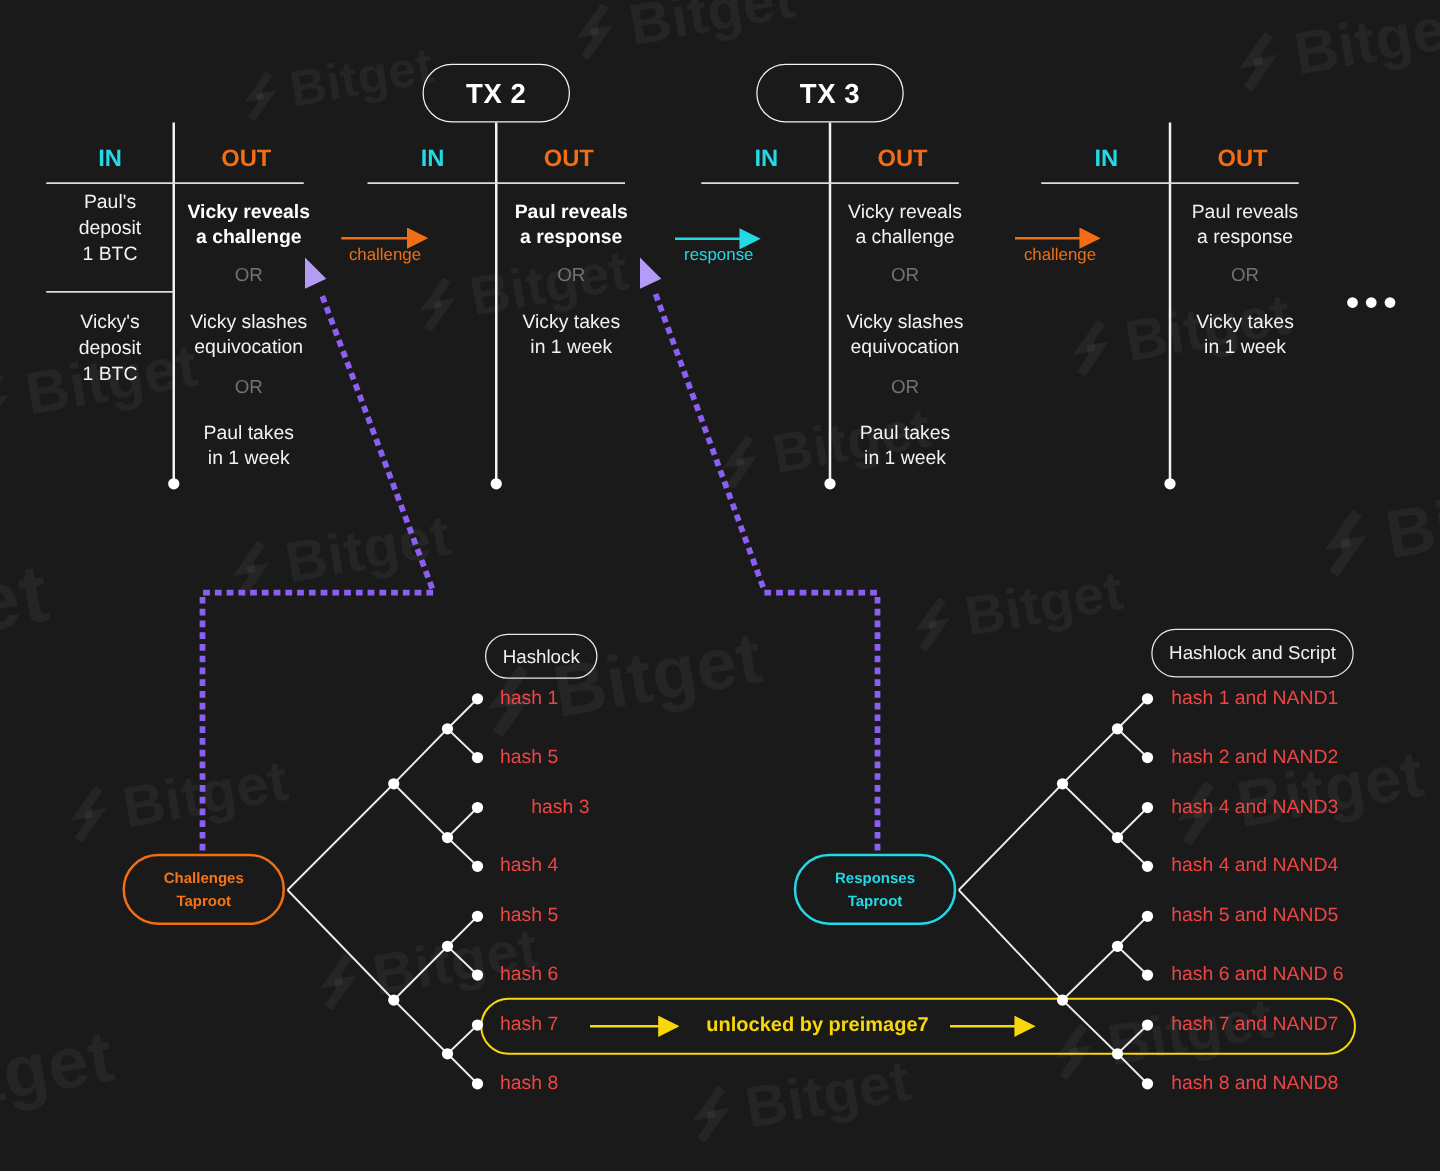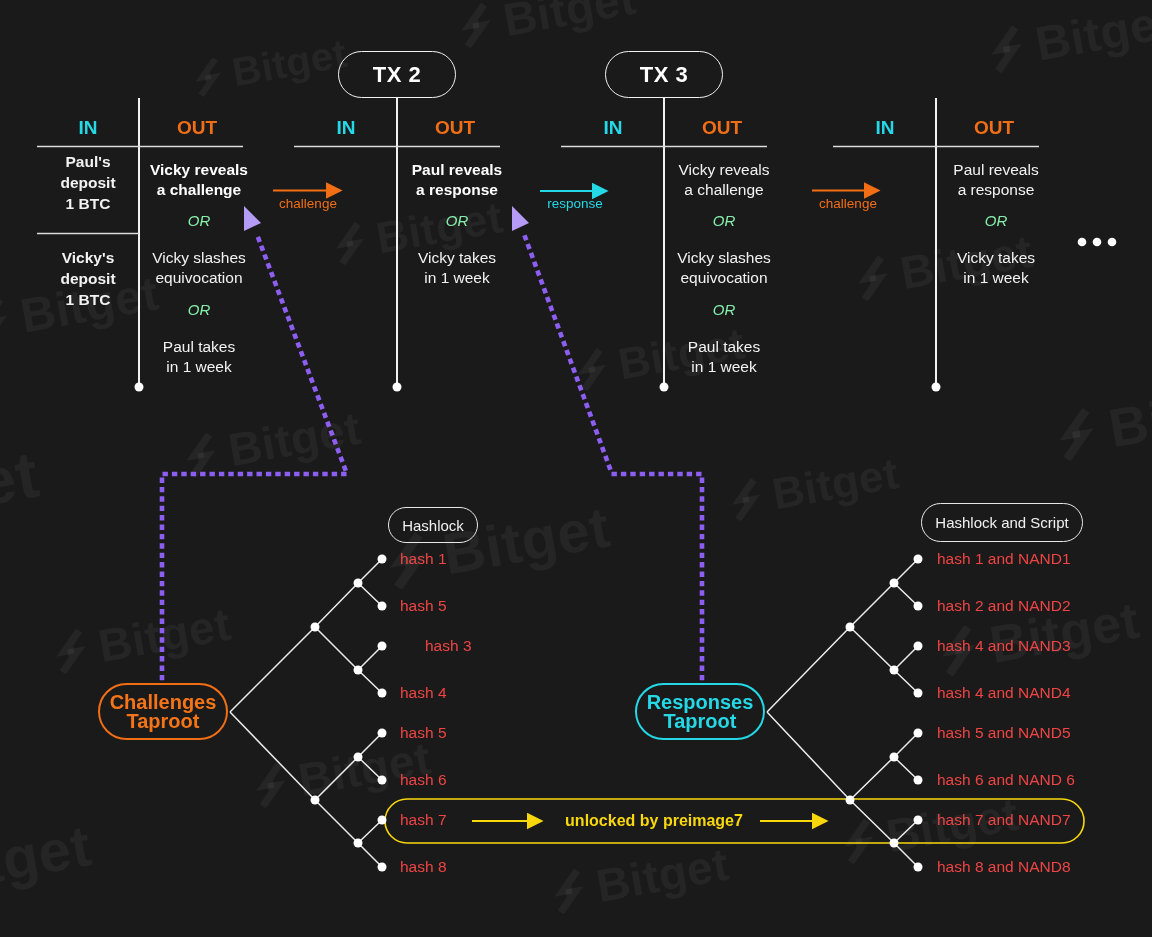--- a/index.html
+++ b/index.html
@@ -17,32 +17,32 @@
   .pdash{stroke:#8d5ef2;stroke-width:4.6;stroke-dasharray:0.8 8.6;stroke-linecap:square;fill:none;}
   .phead{fill:#b49bf5;}
   .tx-pill{position:absolute;top:51px;width:118px;height:47px;border:1.5px solid #f2f2f2;
            border-radius:26px;display:flex;align-items:center;justify-content:center;
            font-size:22px;font-weight:bold;color:#ffffff;letter-spacing:.5px;box-sizing:border-box;}
   .hdr{position:absolute;top:117px;transform:translateX(-50%);font-size:19px;font-weight:bold;}
   .hdr-in{color:#24d8e6;}
   .hdr-out{color:#f26e15;}
   .cell{position:absolute;transform:translateX(-50%);text-align:center;font-size:15.5px;
         line-height:20px;white-space:nowrap;color:#f2f2f2;}
-  .cell-in{line-height:21px;font-weight:bold;}
+  .cell-in{line-height:21px;}
   .emph{font-weight:bold;color:#ffffff;}
-  .or{position:absolute;transform:translateX(-50%);font-style:italic;font-size:15px;color:#86efac;}
+  .or{position:absolute;transform:translateX(-50%);font-size:15px;color:#737373;}
   .flow-label{position:absolute;transform:translateX(-50%);font-size:13.5px;text-align:right;}
   .lbl-orange{color:#f26e15;}
   .lbl-cyan{color:#24d8e6;}
   .leaf{position:absolute;height:20px;line-height:20px;font-size:15.5px;color:#ef4444;white-space:nowrap;}
   .node-pill{position:absolute;border:1.5px solid #e8e8e8;border-radius:20px;display:flex;
              align-items:center;justify-content:center;font-size:15px;color:#f0f0f0;box-sizing:border-box;}
   .taproot{position:absolute;top:683px;width:130px;height:57px;border-radius:29px;
            display:flex;flex-direction:column;align-items:center;justify-content:center;
-           font-size:20px;font-weight:bold;line-height:19px;box-sizing:border-box;}
+           font-size:12px;font-weight:bold;line-height:19px;box-sizing:border-box;}
   .taproot-orange{border:2px solid #f26e15;color:#f57417;}
   .taproot-cyan{border:2px solid #24d8e6;color:#24d8e6;}
   .unlock-label{position:absolute;transform:translateX(-50%);font-size:16px;font-weight:bold;color:#f8d70b;}
 </style>
 </head>
 <body>
 
 <div class="stage">
 
   <div class="wm" style="left:455px;top:2px;font-size:46px;">

